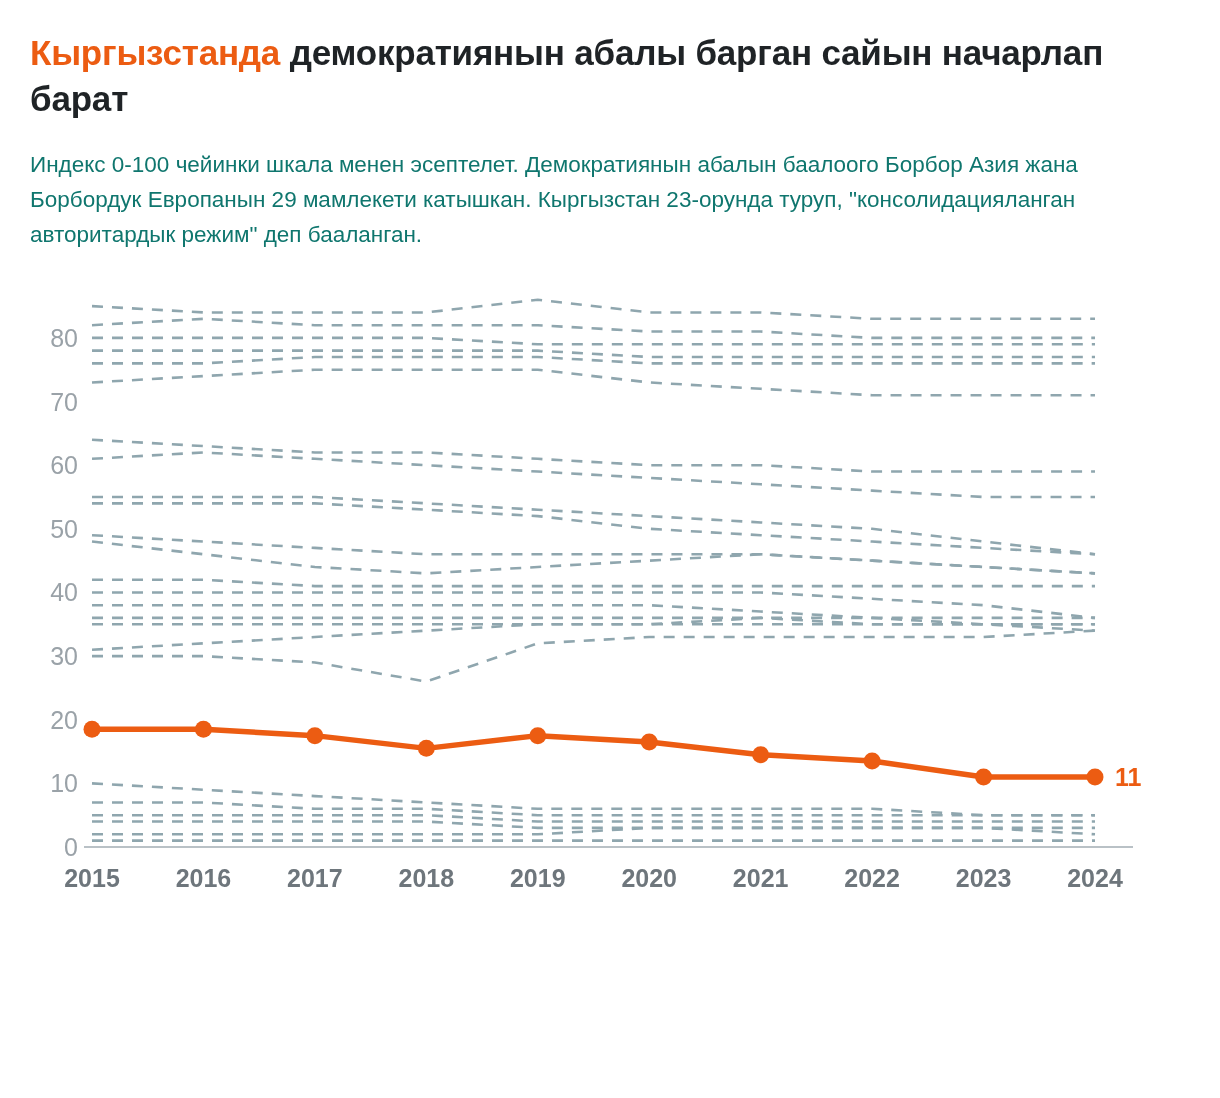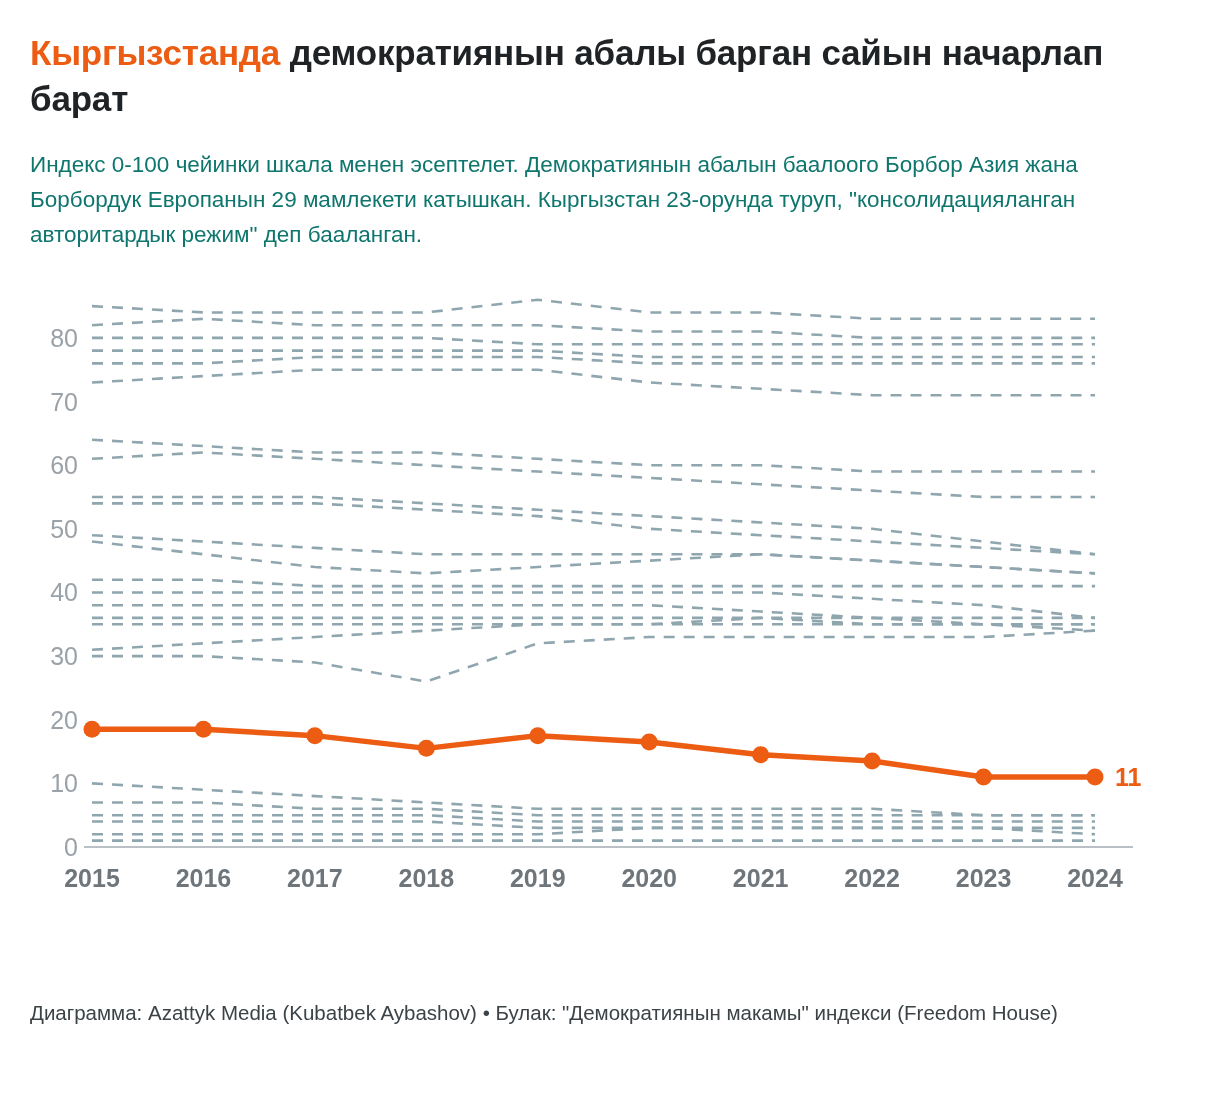--- a/index.html
+++ b/index.html
@@ -142,15 +142,14 @@
         <text x="396.3333333333333" y="610" text-anchor="middle" class="xtick">2018</text>
         <text x="507.77777777777777" y="610" text-anchor="middle" class="xtick">2019</text>
         <text x="619.2222222222223" y="610" text-anchor="middle" class="xtick">2020</text>
         <text x="730.6666666666666" y="610" text-anchor="middle" class="xtick">2021</text>
         <text x="842.1111111111111" y="610" text-anchor="middle" class="xtick">2022</text>
         <text x="953.5555555555555" y="610" text-anchor="middle" class="xtick">2023</text>
         <text x="1065" y="610" text-anchor="middle" class="xtick">2024</text>
       </svg>
   </div>
 
-  <div class="footer">Диаграмма: Azattyk Media (Kubatbek Aybashov) • Булак: "Демократиянын макамы" индекси (Freedom House)</div>
 
 </div>
 
 </body></html>

